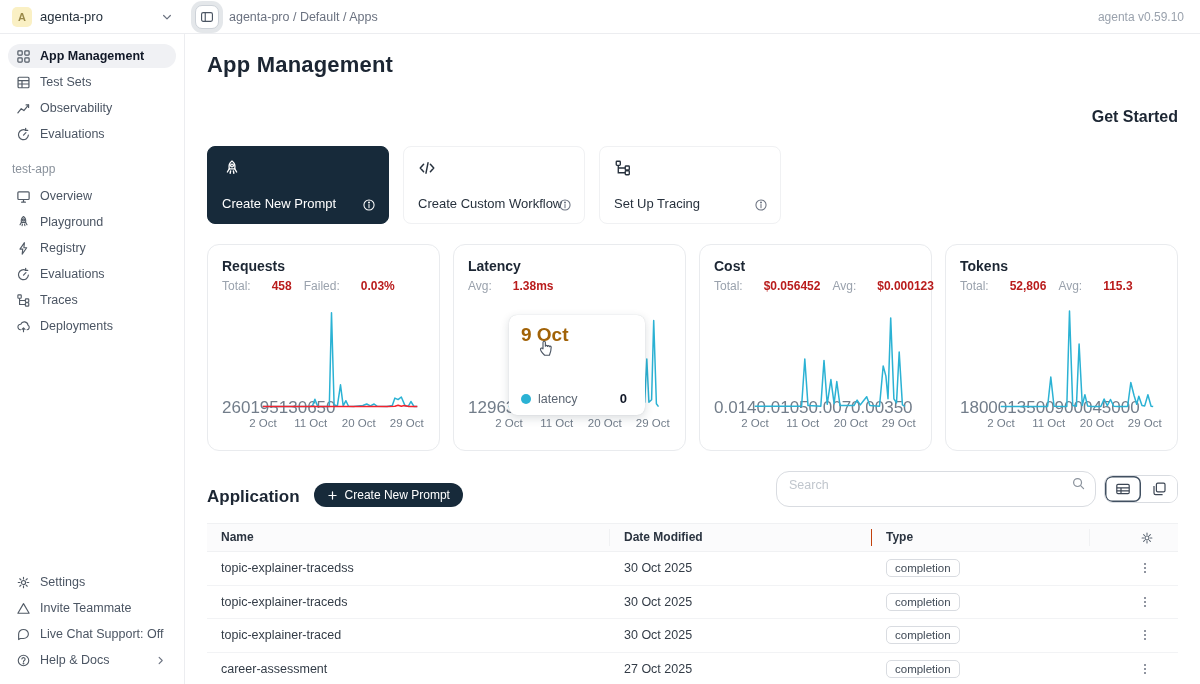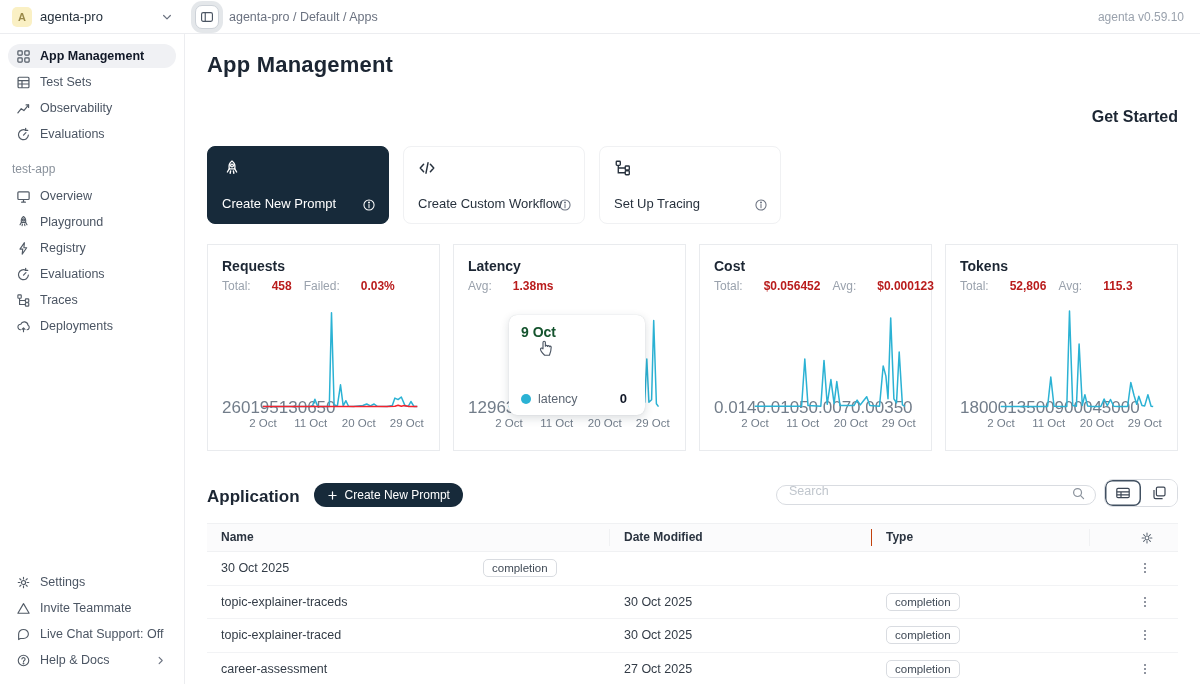--- a/index.html
+++ b/index.html
@@ -44,21 +44,21 @@
   .gs-card { width:182px; height:78px; border-radius:8px; border:1px solid #f0f1f3; background:#fff;
     position:relative; padding:12px 14px; cursor:pointer; }
   .gs-card .gs-icon { color:#27313d; }
   .gs-card .gs-label { position:absolute; left:14px; bottom:12px; font-size:13px; font-weight:500; color:#27313d; }
   .gs-card .info { position:absolute; right:12px; bottom:11px; color:#6b7280; }
   .gs-card.dark { background:#172a3a; border-color:#172a3a; }
   .gs-card.dark .gs-icon, .gs-card.dark .gs-label, .gs-card.dark .info { color:#fff; }
 
   
   .charts-row { display:flex; gap:13px; margin-top:20px; }
-  .chart-card { width:233px; height:207px; border:1px solid #e9ebee; border-radius:0;
+  .chart-card { width:233px; height:207px; border:1px solid #e9ebee; border-radius:12px;
     padding:13px 14px; position:relative; background:#fff; }
   .chart-title { font-size:14px; font-weight:700; color:#1c2633; }
   .chart-stats { margin-top:5px; font-size:12px; display:flex; gap:12px; }
   .chart-stats .lbl { color:#9aa2ad; }
   .chart-stats .val { color:#b91c1c; font-weight:700; margin-left:21px; }
   .chart-body { display:flex; margin-top:8px; }
   .yticks { width:38px; height:107px; margin-top:5px; display:flex; flex-direction:row;
     justify-content:space-between; align-items:flex-end; font-size:17px; line-height:11px; color:#727d8a;
     padding-right:6px; }
   .plot { width:160px; position:relative; }
@@ -67,34 +67,34 @@
   .xticks span { position:absolute; transform:translateX(-50%); white-space:nowrap; top:0; }
   .xticks span:nth-child(1){ left:3px; }
   .xticks span:nth-child(2){ left:31.7%; }
   .xticks span:nth-child(3){ left:61.7%; }
   .xticks span:nth-child(4){ left:91.7%; }
 
   
   .tooltip { position:absolute; left:55px; top:70px; width:136px; height:100px; background:#fff;
     border-radius:8px; box-shadow:0 3px 10px rgba(23,42,58,.16), 0 0 1px rgba(23,42,58,.2);
     padding:9px 12px; z-index:2; display:flex; flex-direction:column; }
-  .tooltip-title { font-size:14px; font-weight:600; color:#14532d; }
+  .tooltip-title { font-size:19px; font-weight:600; color:#a16207; }
   .tooltip-row { margin-top:auto; display:flex; align-items:center; font-size:12.5px; color:#5b6572; }
   .tooltip-dot { width:10px; height:10px; border-radius:50%; margin-right:7px; flex-shrink:0; }
   .tooltip-val { margin-left:auto; color:#111827; font-weight:600; font-size:13px; padding-right:6px; }
   .cursor-hand { position:absolute; left:82px; top:92px; z-index:3; }
 
   
   .app-header { margin-top:28px; display:flex; align-items:flex-end; height:28px; }
   .app-title { font-size:17px; font-weight:700; color:#1c2633; }
   .create-btn { margin-left:14px; height:24px; background:#172a3a; color:#fff; border:none; border-radius:12px;
     font-size:12px; font-family:inherit; display:flex; align-items:center; gap:7px; padding:0 13px; cursor:pointer; }
   .right-tools { margin-left:auto; display:flex; align-items:center; gap:8px; }
   .search-box { position:relative; width:320px; }
-  .search-box input { width:100%; height:20px; border:1px solid #d9dce1; border-radius:13px;
+  .search-box input { width:100%; height:36px; border:1px solid #d9dce1; border-radius:13px;
     padding:0 32px 8px 12px; font-size:12.5px; font-family:inherit; color:#374151; outline:none; }
   .search-box input::placeholder { color:#c0c6cd; }
   .search-box .icon { position:absolute; right:10px; top:5px; color:#8a929c; }
   .view-toggle { display:flex; border:1px solid #d9dce1; border-radius:9px; height:28px; width:74px; overflow:hidden; }
   .view-seg { flex:1; display:flex; align-items:center; justify-content:center; color:#3c4654; cursor:pointer; background:#fff; }
   .view-seg.active { box-shadow:inset 0 0 0 1.5px #415061; border-radius:7px; }
 
   
   .table { margin-top:16px; }
   .thead { display:flex; align-items:center; height:29px; background:#fbfbfc;
@@ -523,20 +523,21 @@
           <span class="icon">
               <svg width="14" height="14" viewBox="0 0 16 16" fill="none" stroke="currentColor" stroke-width="1.2" stroke-linecap="round">
                 <circle cx="8" cy="8" r="2.2"></circle>
                 <path d="M8 2.4 V4.2 M8 11.8 V13.6 M2.4 8 H4.2 M11.8 8 H13.6 M4 4 L5.3 5.3 M10.7 10.7 L12 12 M4 12 L5.3 10.7 M10.7 5.3 L12 4"></path>
               </svg>
             </span>
         </div>
       </div>
 
       <div class="trow">
+        <div class="td c1">topic-explainer-tracedss</div>
         <div class="td c2">30 Oct 2025</div>
         <div class="td c3"><span class="badge">completion</span></div>
         <div class="td c4">
             <span class="icon dots">
               <svg width="14" height="14" viewBox="0 0 16 16" fill="currentColor">
                 <circle cx="8" cy="3.4" r="1.15"></circle>
                 <circle cx="8" cy="8" r="1.15"></circle>
                 <circle cx="8" cy="12.6" r="1.15"></circle>
               </svg>
             </span>

